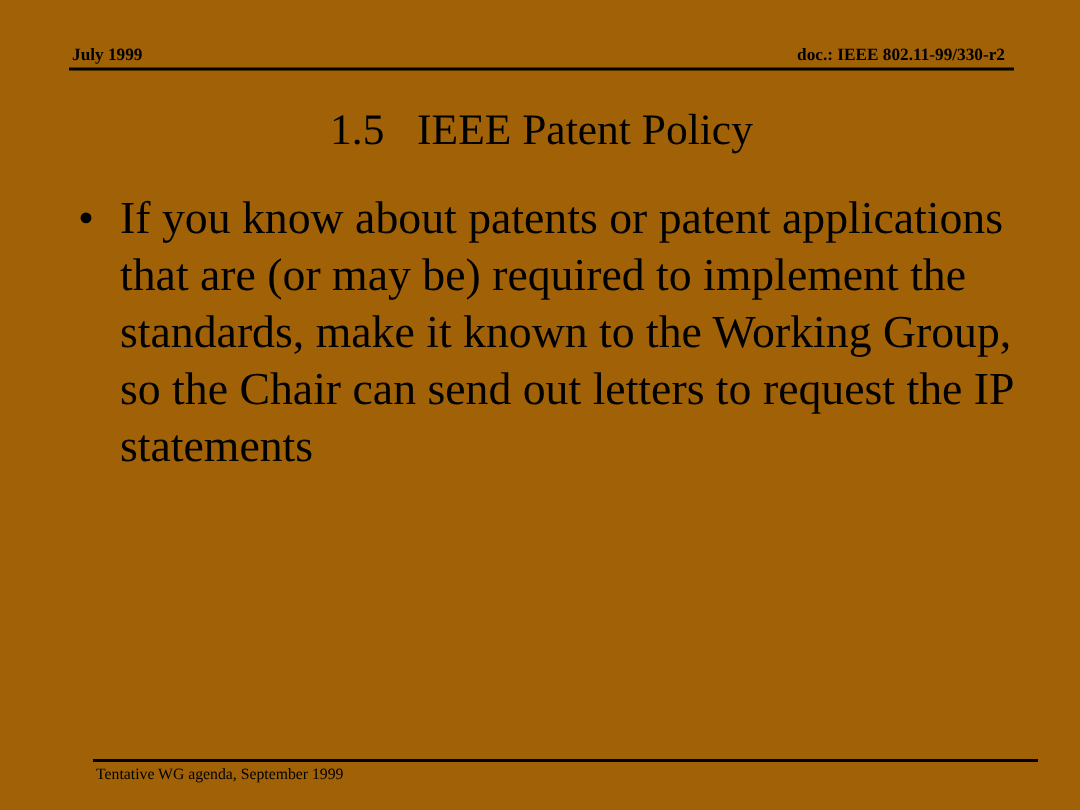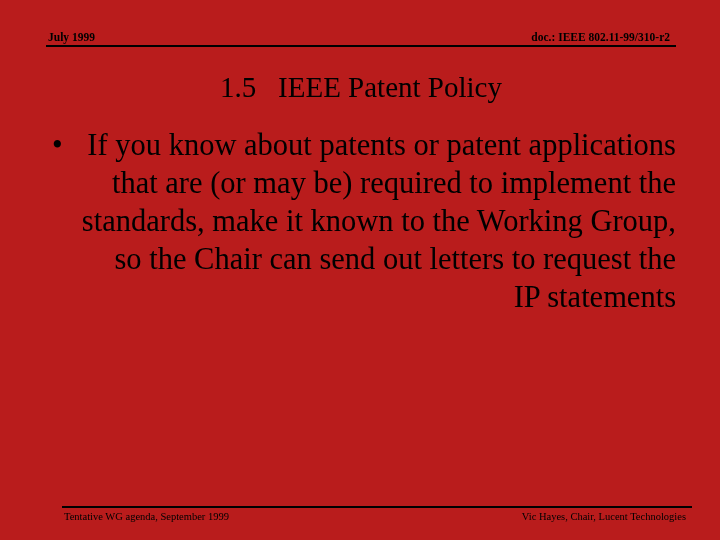--- a/index.html
+++ b/index.html
@@ -12,21 +12,21 @@
   body {
     font-family: "Liberation Serif", "DejaVu Serif", serif;
     color: #000000;
     -webkit-font-smoothing: none;
   }
 
   .slide {
     position: relative;
     width: 720px;
     height: 540px;
-    background: #b91c1c;
+    background: #a16207;
     overflow: hidden;
     box-sizing: border-box;
   }
 
   
   .slide-header {
     position: absolute;
     left: 46px;
     top: 30px;
     width: 630px;
@@ -96,21 +96,20 @@
     left: 6px;
     top: 0;
     font-size: 30.5px;
     line-height: 38px;
     display: inline-block;
     width: 20px;
   }
 
   .bullet-text {
     display: block;
-    text-align: right;
   }
 
   
   .slide-footer {
     position: absolute;
     left: 46px;
     top: 506px;
     width: 630px;
     height: 24px;
     margin-left: 16px;
@@ -143,32 +142,31 @@
     white-space: nowrap;
   }
 </style>
 </head>
 <body>
 
 <div class="slide">
 
   <div class="slide-header">
     <div class="header-left">July 1999</div>
-    <div class="header-right">doc.: IEEE 802.11-99/310-r2</div>
+    <div class="header-right">doc.: IEEE 802.11-99/330-r2</div>
     <div class="header-rule"></div>
   </div>
 
   <div class="slide-title">1.5   IEEE Patent Policy</div>
 
   <div class="slide-body">
     <div class="bullet-item">
       <span class="bullet-glyph">•</span>
       <span class="bullet-text">If you know about patents or patent applications that are (or may be) required to implement the standards, make it known to the Working Group, so the Chair can send out letters to request the IP statements</span>
     </div>
   </div>
 
   <div class="slide-footer">
     <div class="footer-rule"></div>
     <div class="footer-left">Tentative WG agenda, September 1999</div>
-    <div class="footer-right">Vic Hayes, Chair, Lucent Technologies</div>
   </div>
 
 </div>
 
 </body></html>

